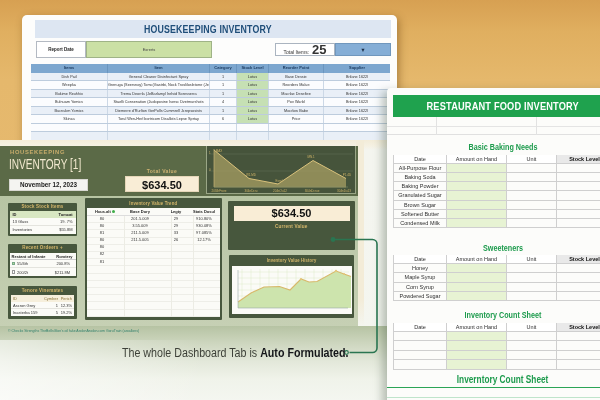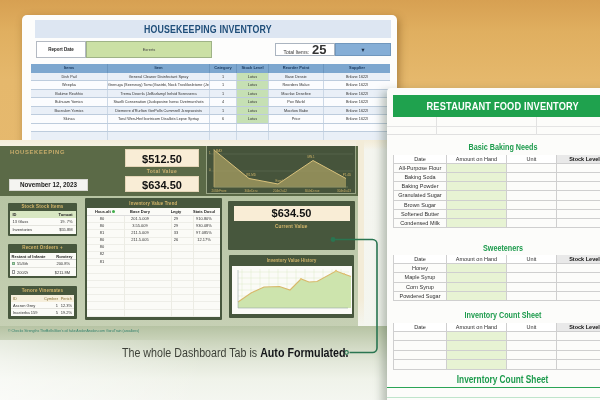--- a/index.html
+++ b/index.html
@@ -183,22 +183,22 @@
 </div>
 
 <div class="abs" id="paper"></div>
 <div class="abs" id="fade"></div>
 <div class="abs" id="fade2"></div>
 <div class="abs" style="left:356px; top:140px; width:8px; height:186px; background:linear-gradient(180deg,#f3ecd8 85%, rgba(243,236,216,0) 100%);"></div>
 
 <div class="abs" id="dash">
   <div id="dhead">
     <div id="dhk">HOUSEKEEPING</div>
+    <div id="dinv"><span class="cxl" style="transform:scaleX(.72);">INVENTORY [1]</span></div>
     <div id="ddate">November 12, 2023</div>
-    <div class="cream" id="dv1">$512.50</div>
     <div id="dv1l">Total Value</div>
     <div class="cream" id="dv2">$634.50</div>
     <div id="dchart">
       <svg width="148" height="47" viewBox="0 0 148 47">
         <line x1="2" y1="8" x2="146" y2="8" stroke="rgba(180,190,160,.25)" stroke-width=".6"></line>
           <line x1="2" y1="25" x2="146" y2="25" stroke="rgba(180,190,160,.25)" stroke-width=".6"></line>
         <path d="M7 4 L42 32.5 L71 38 L106 14.5 L139 32.5 L139 41.5 L7 41.5 Z" fill="rgba(171,161,100,.72)" stroke="none"></path>
         <path d="M7 4 L42 32.5 L71 38 L106 14.5 L139 32.5" fill="none" stroke="#d9c27c" stroke-width="1"></path>
         <line x1="7" y1="3" x2="7" y2="41" stroke="#c9b576" stroke-width=".7"></line>
         <line x1="7" y1="41" x2="141" y2="41" stroke="#8a9573" stroke-width=".5"></line>

